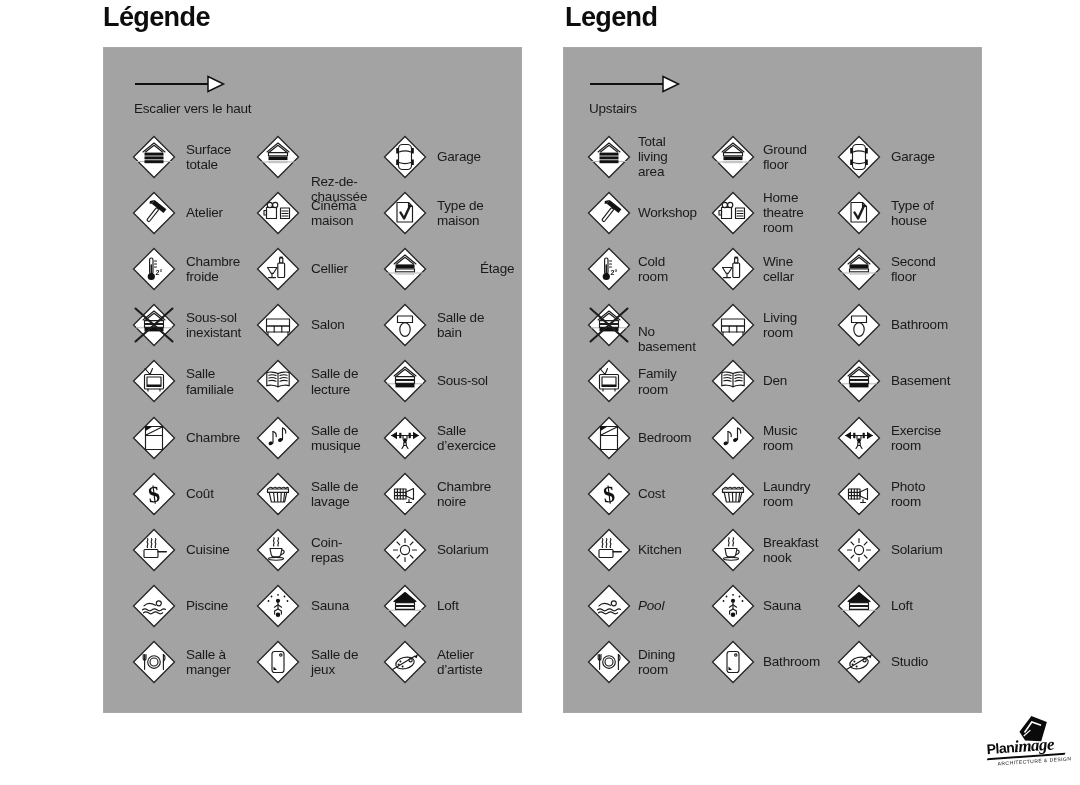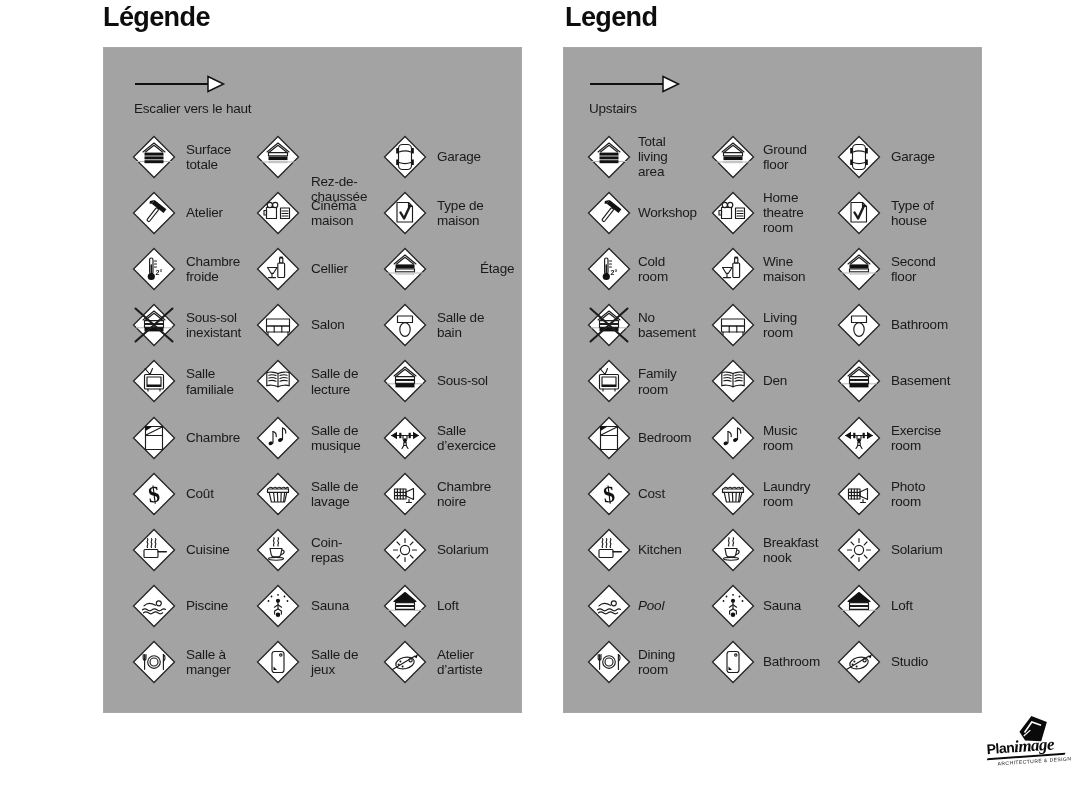--- a/index.html
+++ b/index.html
@@ -485,21 +485,21 @@
           <g fill="none" stroke="#1c1c1c" stroke-width="1.15" stroke-linecap="round" stroke-linejoin="round">
             <rect x="23.6" y="11" width="3.2" height="5"></rect>
             <rect x="23.6" y="9.6" width="3.2" height="1.6" fill="#111" stroke="none"></rect>
             <rect x="21.8" y="16" width="6.8" height="14.5" rx="1"></rect>
             <path d="M11.5,20.5 h9.5 l-3.6,5.8 h-2.3 z"></path>
             <path d="M16,26.3 v4"></path>
             <path d="M12.5,30.6 h7"></path>
           </g>
         </svg></div>
       <div class="cell-label" style="left: 199px; top: 221.2px;">Wine
-maison</div>
+cellar</div>
       <div class="cell-icon" style="left: 273px; top: 199.2px;"><svg width="44" height="44" viewBox="0 0 44 44">
           <polygon points="22,1.5 42.5,22 22,42.5 1.5,22" fill="#ffffff" stroke="#242424" stroke-width="1.3"></polygon>
           <line x1="4" y1="26" x2="40" y2="26" stroke="#b5b5b5" stroke-width="1"></line>
           <g fill="none" stroke="#1c1c1c" stroke-width="1.15" stroke-linecap="round" stroke-linejoin="round">
             <path d="M11,17 L22,8 L33,17"></path>
             <path d="M13.5,17 L22,10.3 L30.5,17"></path>
             <rect x="12.5" y="17.4" width="19" height="3.6" fill="#111" stroke="none"></rect>
             <rect x="12.5" y="21.8" width="19" height="3"></rect>
             <rect x="12.5" y="25.4" width="19" height="2.4" fill="#cfcfcf" stroke="none"></rect>
           </g>
@@ -511,21 +511,21 @@
           <line x1="4" y1="24.8" x2="40" y2="24.8" stroke="#b5b5b5" stroke-width="1"></line>
           <g fill="none" stroke="#1c1c1c" stroke-width="1.15" stroke-linecap="round" stroke-linejoin="round">
             <path d="M11,17 L22,8 L33,17"></path>
             <path d="M13.5,17 L22,10.3 L30.5,17"></path>
             <rect x="12.5" y="17.6" width="19" height="3"></rect>
             <rect x="12.5" y="21.3" width="19" height="3"></rect>
             <rect x="12.5" y="25" width="19" height="3.4" fill="#111" stroke="none"></rect>
             <path d="M3.5,5.5 L40.5,38.5 M40.5,5.5 L3.5,38.5" stroke-width="2.1"></path>
           </g>
         </svg></div>
-      <div class="cell-label" style="left: 74px; top: 277px;">No
+      <div class="cell-label" style="left: 74px; top: 291px;">No
 basement</div>
       <div class="cell-icon" style="left: 147px; top: 255.3px;"><svg width="44" height="44" viewBox="0 0 44 44">
           <polygon points="22,1.5 42.5,22 22,42.5 1.5,22" fill="#ffffff" stroke="#242424" stroke-width="1.3"></polygon>
           <g fill="none" stroke="#1c1c1c" stroke-width="1.15" stroke-linecap="round" stroke-linejoin="round">
             <rect x="10.5" y="16" width="23" height="7"></rect>
             <rect x="10.5" y="23" width="23" height="6"></rect>
             <path d="M18.2,23 v6 M25.8,23 v6"></path>
             <path d="M12,29 v2.5 M32,29 v2.5"></path>
           </g>
         </svg></div>

